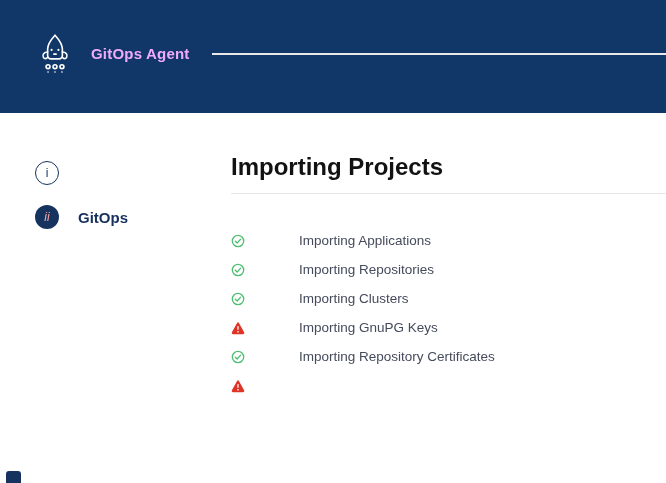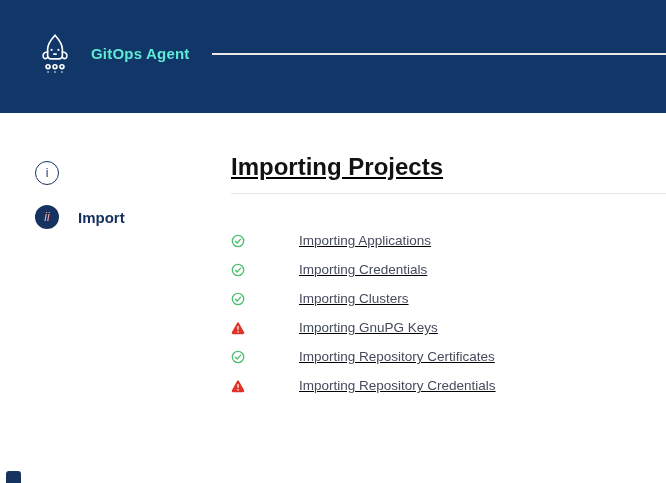--- a/index.html
+++ b/index.html
@@ -19,21 +19,21 @@
     padding-left:37px;
   }
   .header-inner {
     display:flex;
     align-items:center;
     width:100%;
     margin-top:-6px;
   }
   .logo-wrap { width:36px; height:46px; flex:0 0 auto; }
   .app-title {
-    color:#5eead4;
+    color:#f0abfc;
     font-size:15px;
     font-weight:700;
     letter-spacing:.2px;
     margin-left:18px;
     white-space:nowrap;
   }
   .header-divider {
     flex:1;
     height:2px;
     background:#e9e9e9;
@@ -74,21 +74,20 @@
   .step-label {
     margin-left:19px;
     font-size:15px;
     font-weight:700;
     color:#16305e;
   }
   
   .main-panel {
     flex:1;
     padding-top:40px;
-    text-decoration:underline;
   }
   .page-title {
     font-size:24px;
     font-weight:700;
     color:#121212;
     line-height:28px;
   }
   .title-divider {
     border:none;
     border-top:1px solid #e7e7e7;
@@ -155,21 +154,21 @@
 </header>
 
 <div class="content">
 
   <nav class="wizard-sidebar">
     <div class="wizard-step">
       <span class="step-badge outlined">i</span>
     </div>
     <div class="wizard-step">
       <span class="step-badge filled">ii</span>
-      <span class="step-label">Import</span>
+      <span class="step-label">GitOps</span>
     </div>
   </nav>
 
   <main class="main-panel">
     <h1 class="page-title">Importing Projects</h1>
     <hr class="title-divider">
     <div class="status-list">
   <div class="status-row">
     <svg class="status-icon" viewBox="0 0 16 16">
       <circle cx="8" cy="8" r="6.5" fill="none" stroke="#4dbf71" stroke-width="1.5"></circle>
@@ -178,21 +177,21 @@
 
     <span class="status-label">Importing Applications</span>
   </div>
 
   <div class="status-row">
     <svg class="status-icon" viewBox="0 0 16 16">
       <circle cx="8" cy="8" r="6.5" fill="none" stroke="#4dbf71" stroke-width="1.5"></circle>
       <path d="M5 8.3 L7.1 10.3 L11 5.9" fill="none" stroke="#4dbf71" stroke-width="1.5" stroke-linecap="round" stroke-linejoin="round"></path>
     </svg>
 
-    <span class="status-label">Importing Credentials</span>
+    <span class="status-label">Importing Repositories</span>
   </div>
 
   <div class="status-row">
     <svg class="status-icon" viewBox="0 0 16 16">
       <circle cx="8" cy="8" r="6.5" fill="none" stroke="#4dbf71" stroke-width="1.5"></circle>
       <path d="M5 8.3 L7.1 10.3 L11 5.9" fill="none" stroke="#4dbf71" stroke-width="1.5" stroke-linecap="round" stroke-linejoin="round"></path>
     </svg>
 
     <span class="status-label">Importing Clusters</span>
   </div>
@@ -216,19 +215,18 @@
     <span class="status-label">Importing Repository Certificates</span>
   </div>
 
   <div class="status-row">
 
     <svg class="status-icon" viewBox="0 0 16 16">
       <path d="M8.9 2.1 L15 12.8 C15.5 13.8 14.8 15 13.6 15 L2.4 15 C1.2 15 0.5 13.8 1 12.8 L7.1 2.1 C7.5 1.3 8.5 1.3 8.9 2.1 Z" fill="#df3326"></path>
       <rect x="7.3" y="5.6" width="1.4" height="4.6" rx="0.7" fill="#ffffff"></rect>
       <circle cx="8" cy="12.4" r="0.95" fill="#ffffff"></circle>
     </svg>
-    <span class="status-label">Importing Repository Credentials</span>
   </div>
 </div>
   </main>
 </div>
 
 <div class="footer-button-cutoff"></div>
 
 </body></html>

